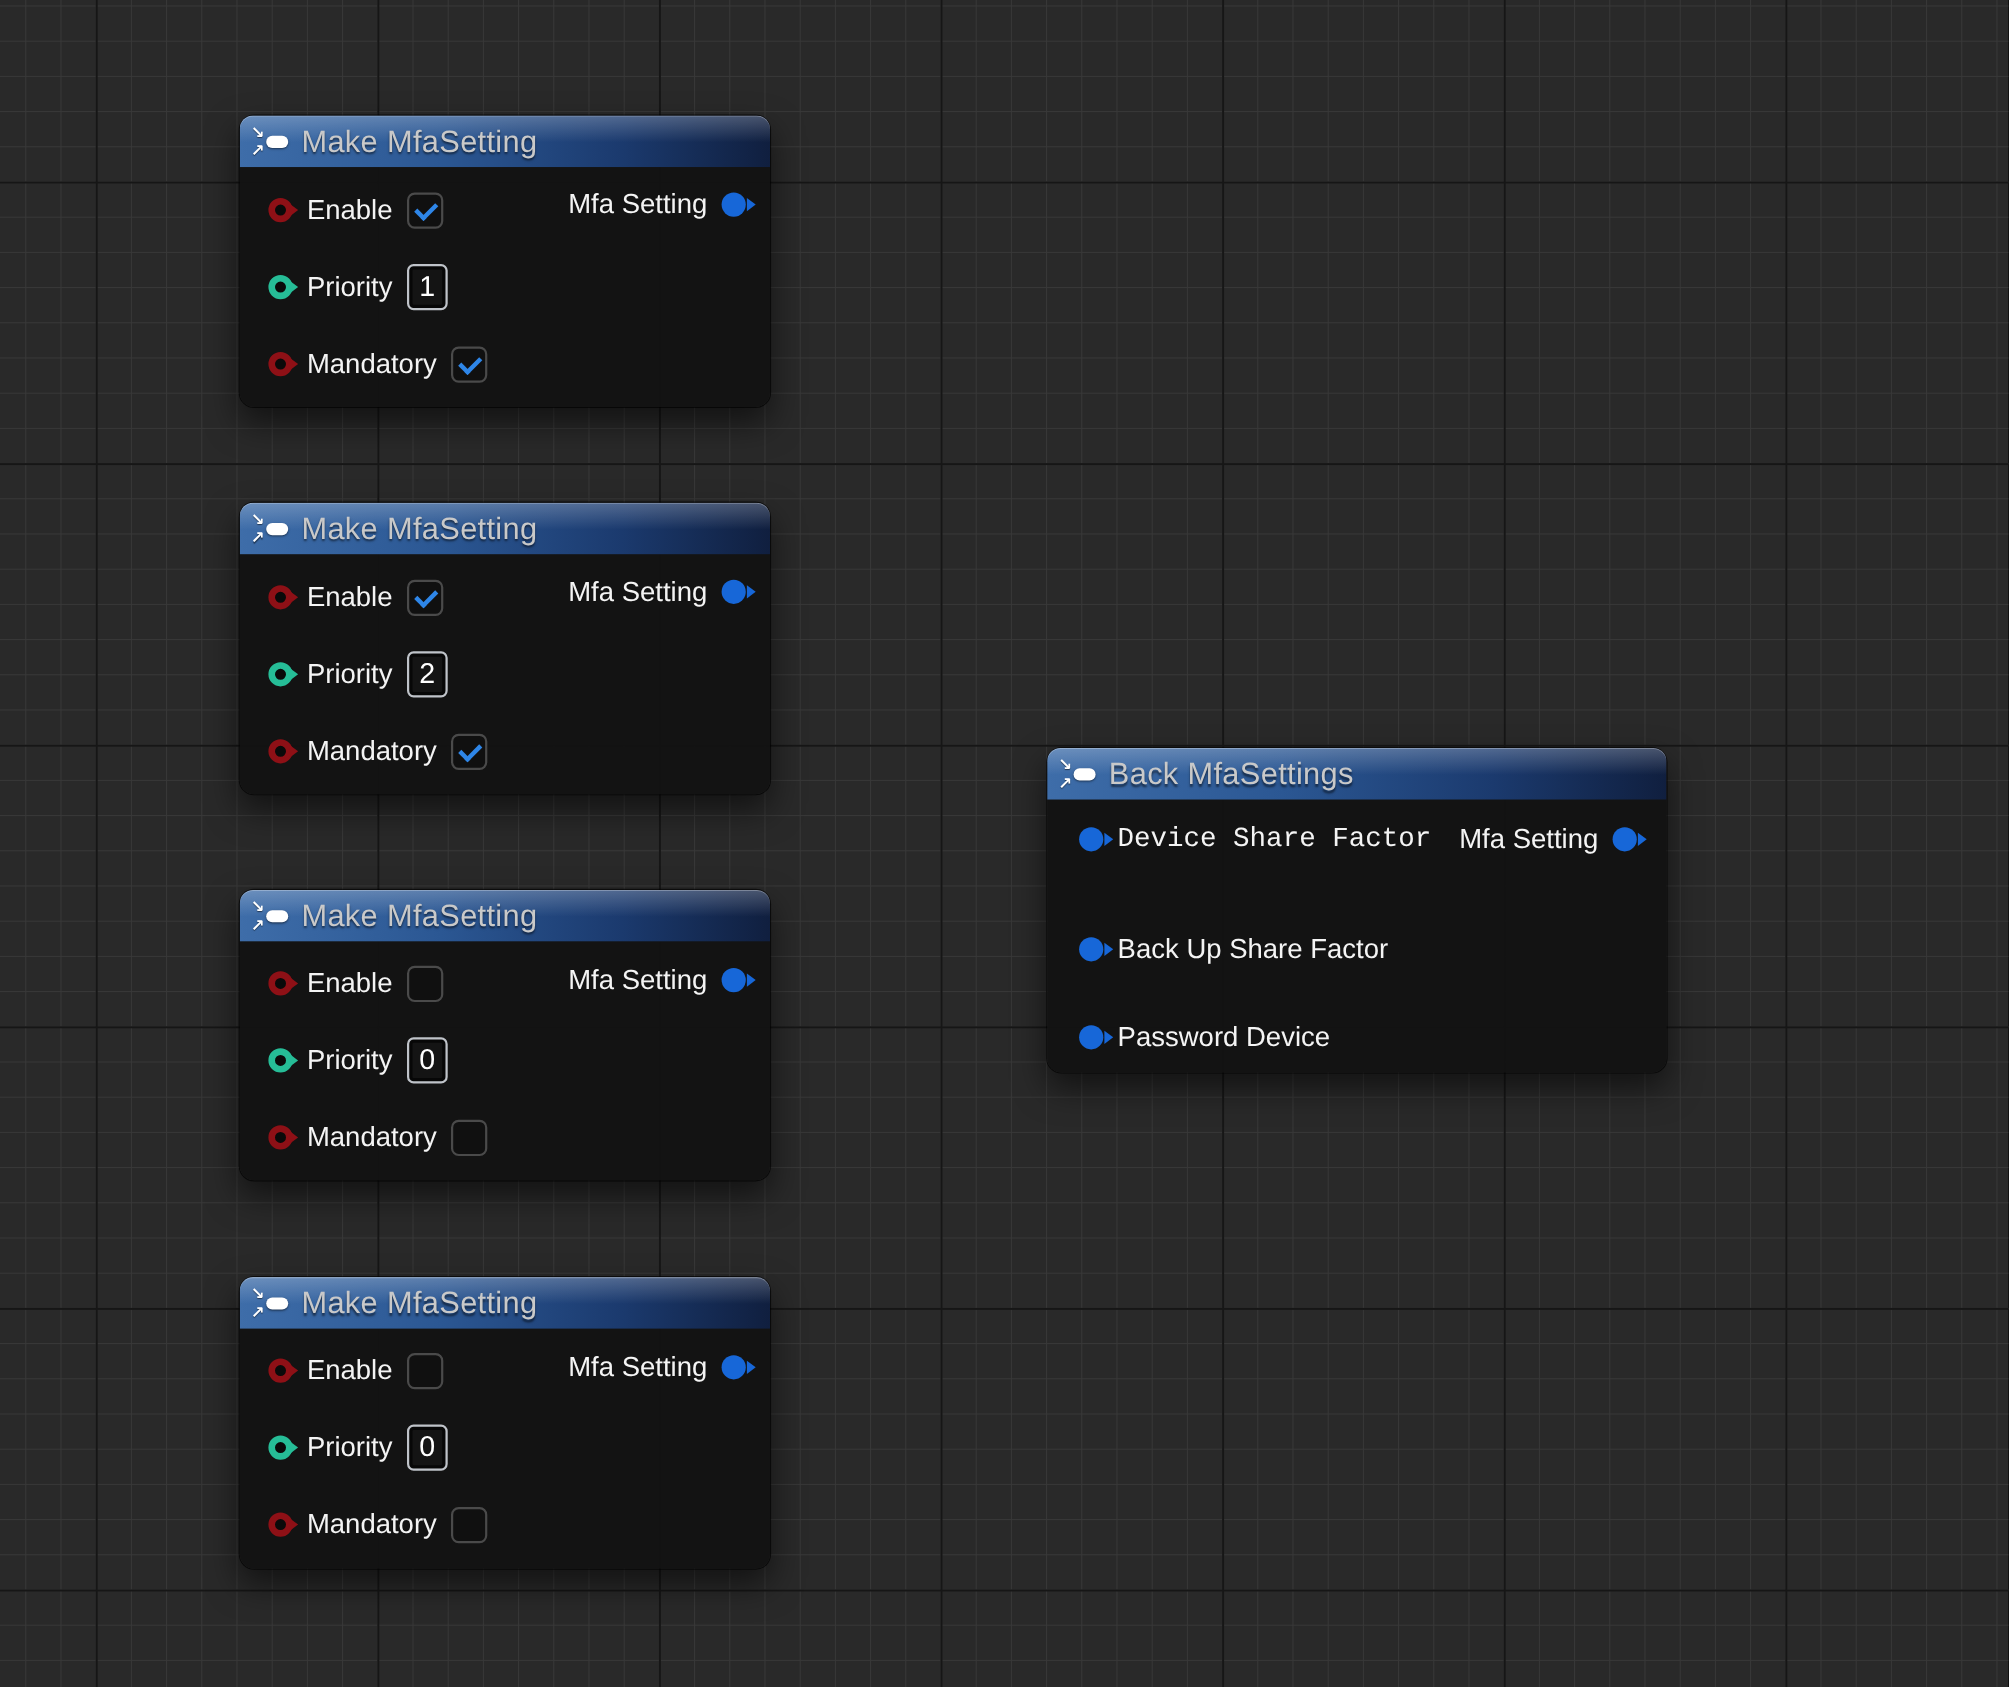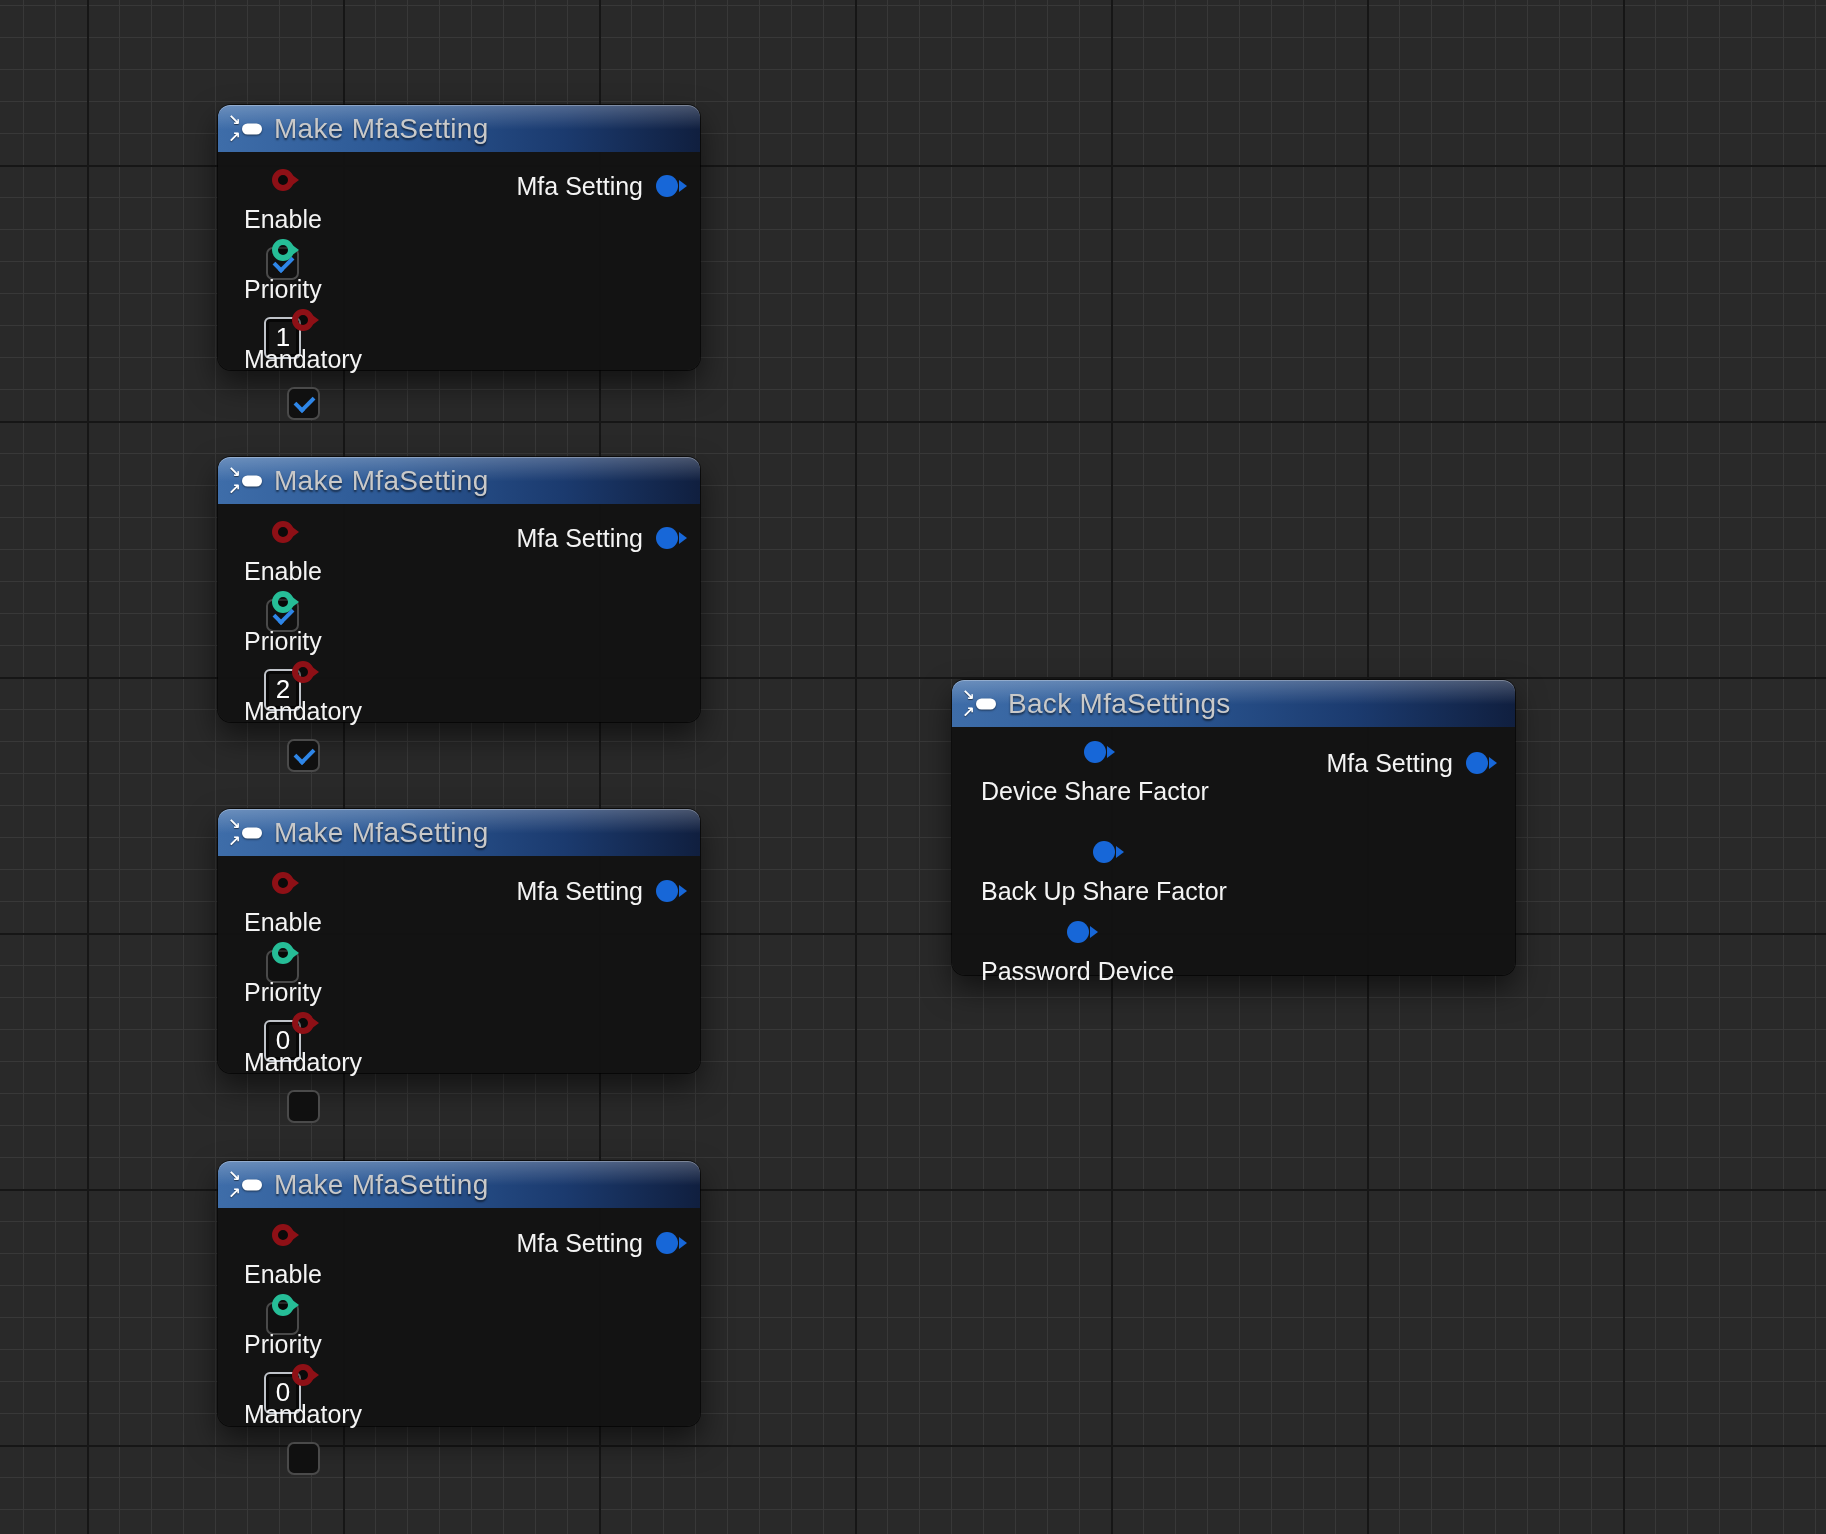--- a/index.html
+++ b/index.html
@@ -52,21 +52,21 @@
     text-shadow:0 1px 1px rgba(0,0,0,.5);
   }
   .make-icon .arr.tl{top:1px;}
   .make-icon .arr.bl{bottom:1px;}
   .make-icon .pill{
     position:absolute;right:2px;top:50%;transform:translateY(-50%);
     width:20px;height:11px;border-radius:6px;background:#fff;
     box-shadow:0 1px 2px rgba(0,0,0,.5);
   }
 
-  .row{position:absolute;display:flex;align-items:center;gap:13px;height:44px;flex-direction:column;}
+  .row{position:absolute;display:flex;align-items:center;gap:13px;height:44px;}
   .row.out{flex-direction:row;justify-content:space-between;}
   .pin{
     box-sizing:border-box;
     width:22px;height:22px;border-radius:50%;
     position:relative;flex:0 0 auto;
   }
   .pin.hollow{border:6px solid var(--c);background:rgba(0,0,0,.45);}
   .pin.filled{background:var(--c);}
   .pin::after{
     content:"";position:absolute;top:50%;left:100%;
@@ -236,21 +236,21 @@
 
   <div class="node" style="left: 952px; top: 680px; width: 563px; height: 295px;">
     <div class="node-header">
       <span class="make-icon">
         <span class="arr tl">↘</span>
         <span class="arr bl">↗</span>
         <span class="pill"></span>
       </span>
       <span class="node-title">Back MfaSettings</span>
     </div>
-  <div class="row in" style="left: 29px; top: 61px;">
+  <div class="row in" style="left: 29px; top: 61px; font-family: Liberation Mono, monospace;">
           <span class="pin filled" style="--c: #1767d8;"></span>
           <span class="label">Device Share Factor</span>
         </div>
         <div class="row in" style="left: 29px; top: 121px; margin-top: 40px;">
           <span class="pin filled" style="--c: #1767d8;"></span>
           <span class="label">Back Up Share Factor</span>
         </div>
         <div class="row in" style="left: 29px; top: 241px;">
           <span class="pin filled" style="--c: #1767d8;"></span>
           <span class="label">Password Device</span>

